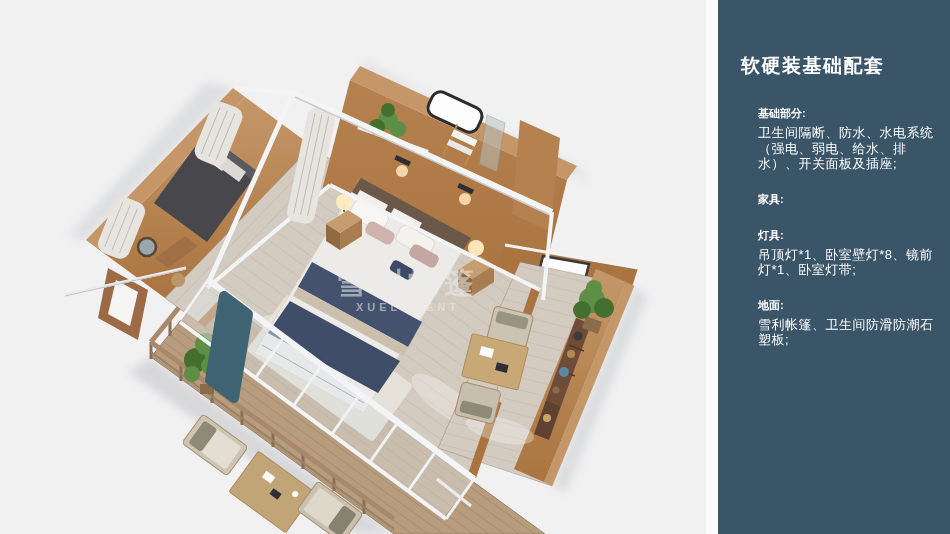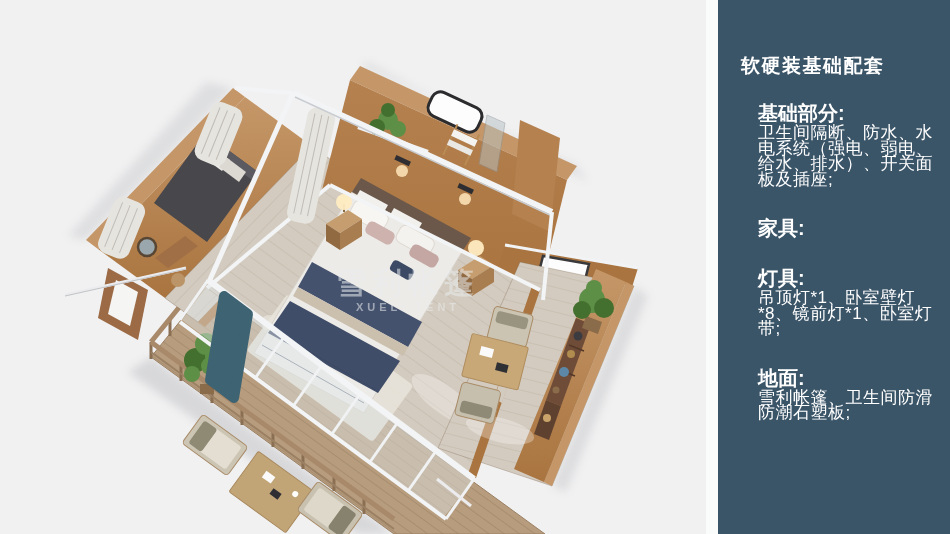--- a/index.html
+++ b/index.html
@@ -4,24 +4,24 @@
 <style>
   html,body{margin:0;padding:0;}
   body{font-family:"Liberation Sans","DejaVu Sans",sans-serif;}
   .stage{position:relative;width:950px;height:534px;overflow:hidden;background:var(--page-bg,#f1f1f2);}
   .render{position:absolute;left:0;top:0;}
   .edge-strip{position:absolute;top:0;width:12px;height:534px;background:#fafbfb;}
   .sidebar{position:absolute;left:718px;top:0;width:232px;height:534px;
            background:var(--sidebar-bg,#3a5468);color:var(--sidebar-text,#fff);box-sizing:border-box;}
   .sb-title{margin:50px 14px 0 23px;font-size:19px;font-weight:bold;letter-spacing:1.5px;line-height:32px;}
   .sb-sections{margin:0 14px 0 40px;}
-  .sb-section{margin-top:32px;}
+  .sb-section{margin-top:18px;}
   .sb-section:first-child{margin-top:22px;}
-  .sb-h{font-size:20px;font-weight:bold;line-height:18px;}
-  .sb-b{margin-top:3px;font-size:17px;line-height:15.5px;letter-spacing:0.5px;}
+  .sb-h{font-size:11px;font-weight:bold;line-height:18px;}
+  .sb-b{margin-top:3px;font-size:13px;line-height:15.5px;letter-spacing:0.5px;}
   
   .wall{fill:var(--c-wall)}
   .wallShade{fill:var(--c-wall_shade)}
   .wallEdge{fill:var(--c-wall_edge)}
   .floorFill{fill:var(--c-floor)}
   .deckFill{fill:var(--c-deck)}
   .bedding{fill:var(--c-bedding)}
   .runner{fill:var(--c-runner)}
   .tealc{fill:var(--c-teal)}
   .daybed{fill:var(--c-daybed)}

